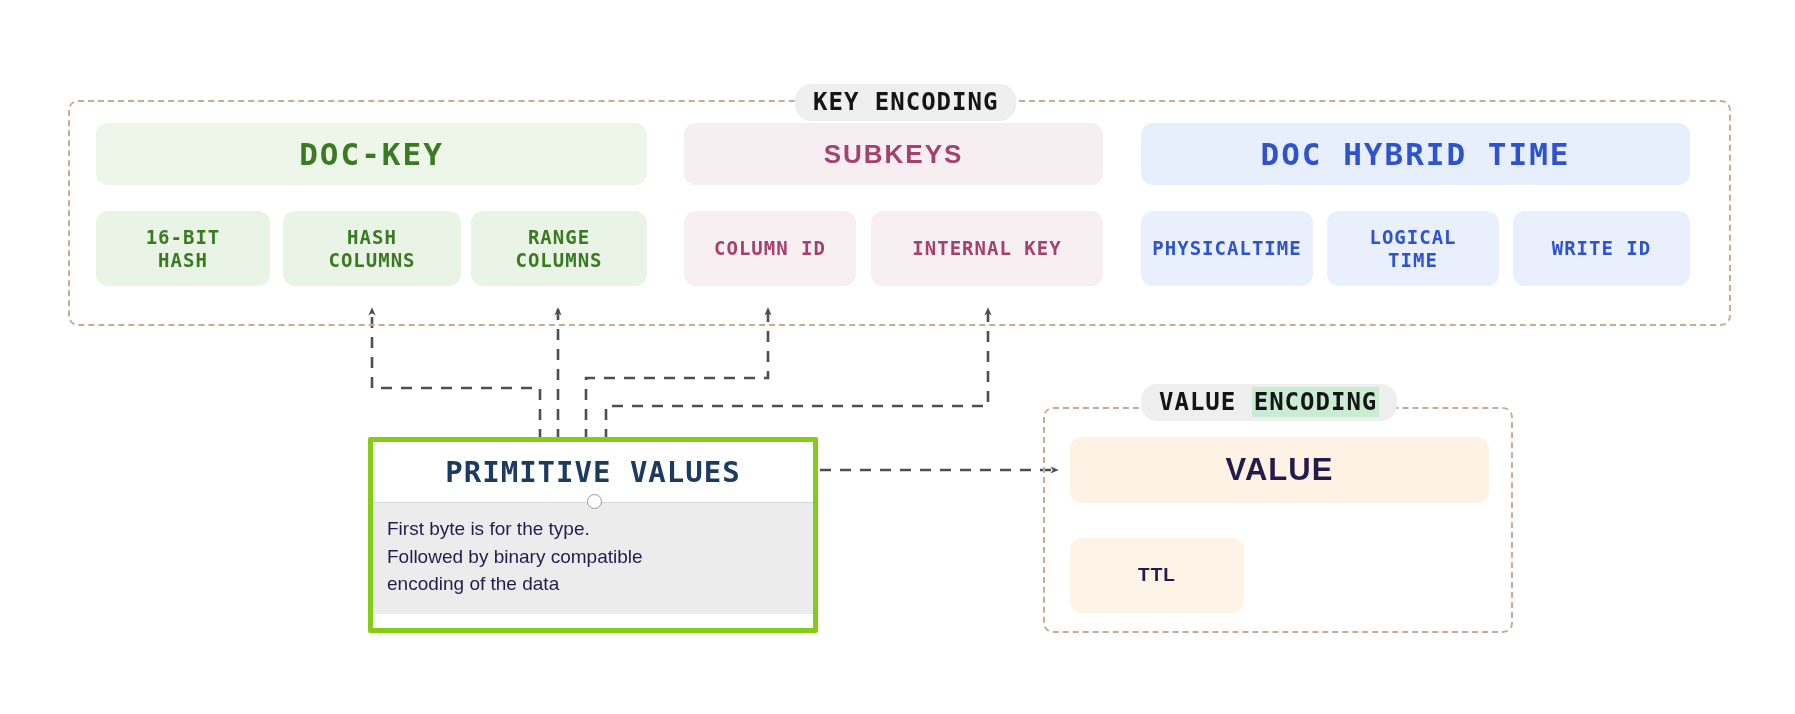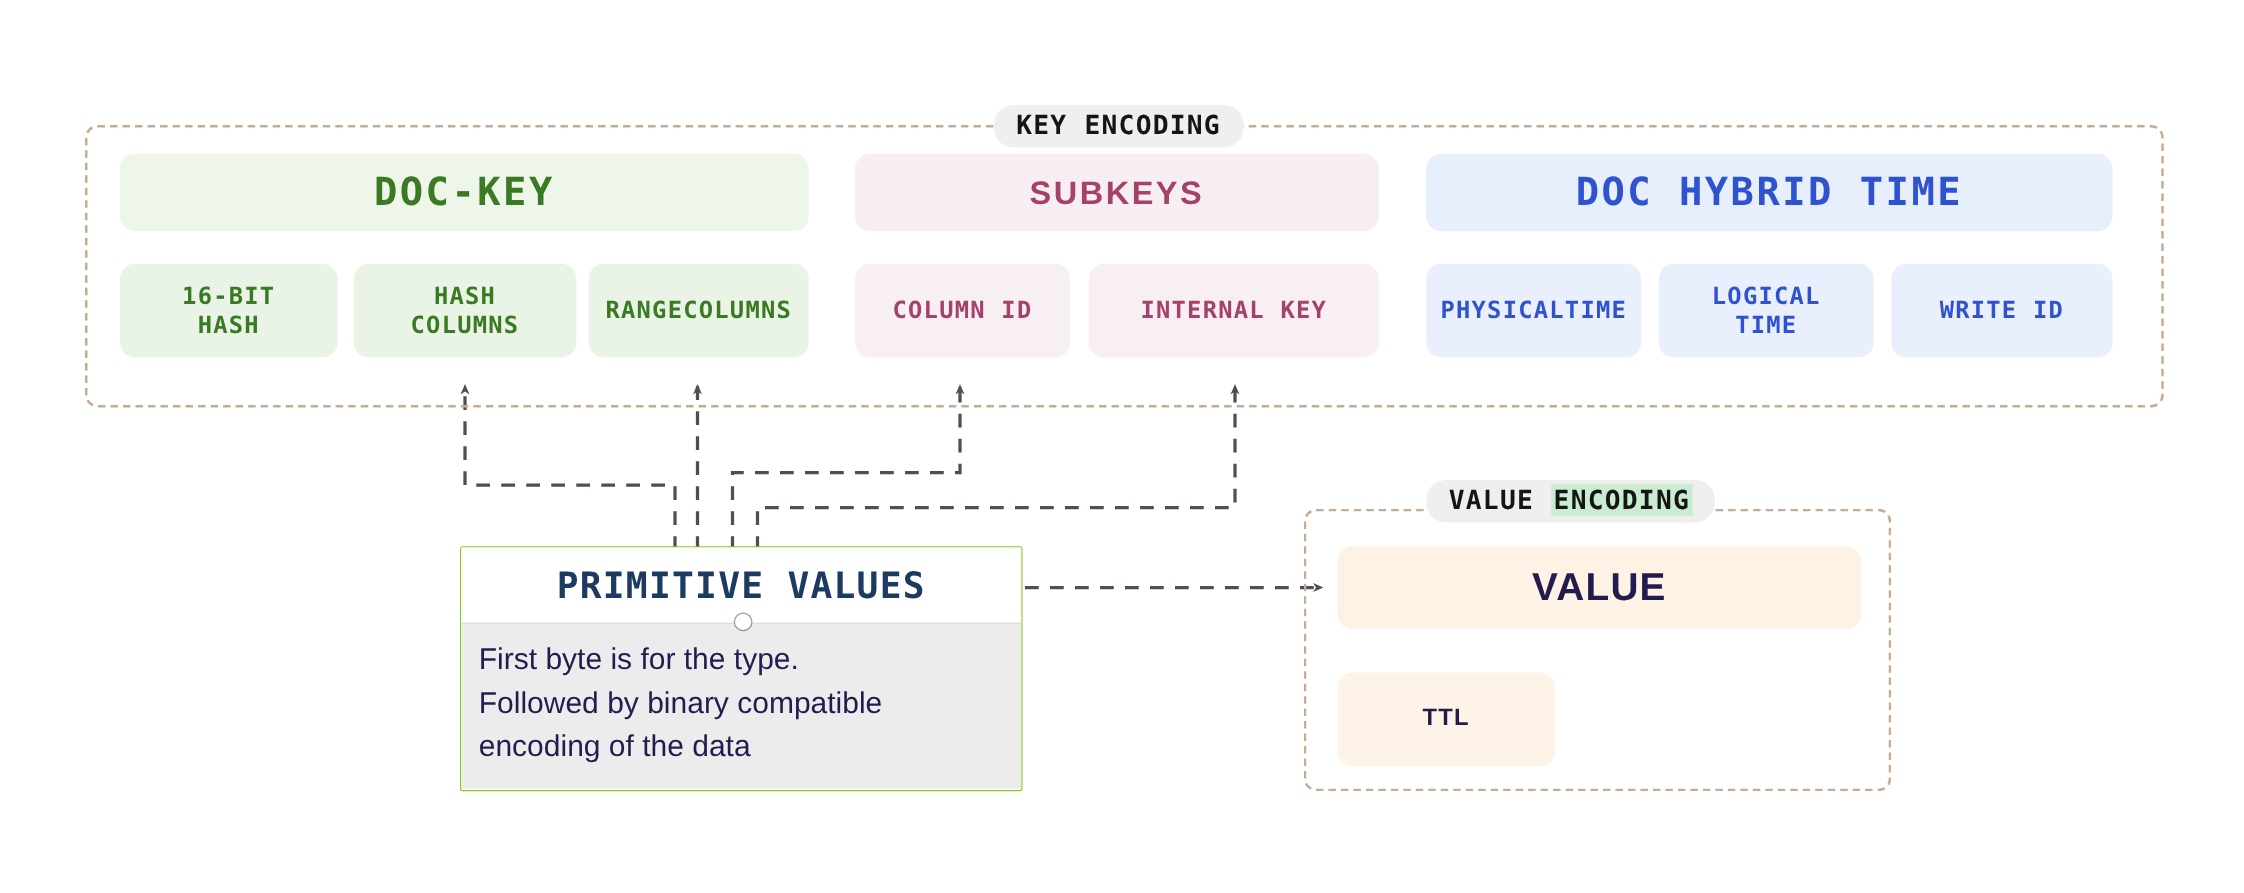--- a/index.html
+++ b/index.html
@@ -43,21 +43,21 @@
   }
 
   .group-label {
     position: absolute;
     z-index: 5;
     background: #efefef;
     border-radius: 16px;
     padding: 6px 18px 7px 18px;
     font-family: "DejaVu Sans Mono", monospace;
     font-weight: bold;
-    font-size: 21px;
+    font-size: 24px;
     letter-spacing: 1px;
     color: #151515;
     white-space: nowrap;
     line-height: 1;
   }
   .group-label .hl {
     background: #c9ecd2;
     padding: 1px 2px;
   }
 
@@ -130,21 +130,21 @@
     background: #fdf3e6;
     color: #231b4d;
     font-size: 19px;
     letter-spacing: 1px;
   }
 
   
   #note-card {
     position: absolute;
     box-sizing: border-box;
-    border: 1px solid #84cc16;
+    border: 5px solid #84cc16;
     background: #ffffff;
     z-index: 4;
     border-radius: 2px;
     overflow: visible;
   }
   #note-title {
     height: 60px;
     display: flex;
     align-items: center;
     justify-content: center;
@@ -166,21 +166,21 @@
     left: 50%;
     margin-left: -6px;
     bottom: -7px;
     z-index: 6;
   }
   #note-body {
     background: #ececec;
     border-top: 1px solid #cfd9e3;
     padding: 12px 0 16px 14px;
     font-family: "Liberation Sans", sans-serif;
-    font-size: 24px;
+    font-size: 19px;
     line-height: 1.45;
     color: #241c4e;
   }
   #note-body div { white-space: nowrap; }
 </style>
 </head>
 <body>
 
 <div id="canvas">
 
@@ -215,21 +215,21 @@
   <div class="node mono n-green-leaf" style="left:96px; top:211px; width:174px; height:75px; flex-direction:column;">
     <span>16-BIT</span>
     <span>HASH</span>
   </div>
 
   <div class="node mono n-green-leaf" style="left:283px; top:211px; width:178px; height:75px; flex-direction:column;">
     <span>HASH</span>
     <span>COLUMNS</span>
   </div>
 
-  <div class="node mono n-green-leaf" style="left:471px; top:211px; width:176px; height:75px; ">
+  <div class="node mono n-green-leaf" style="left:471px; top:211px; width:176px; height:75px; flex-direction:column;">
     <span>RANGE</span>
     <span>COLUMNS</span>
   </div>
 
   <div class="node sans n-pink-head" style="left:684px; top:123px; width:419px; height:62px;">
     <span>SUBKEYS</span>
   </div>
 
   <div class="node mono n-pink-leaf" style="left:684px; top:211px; width:172px; height:75px;">
     <span>COLUMN ID</span>

